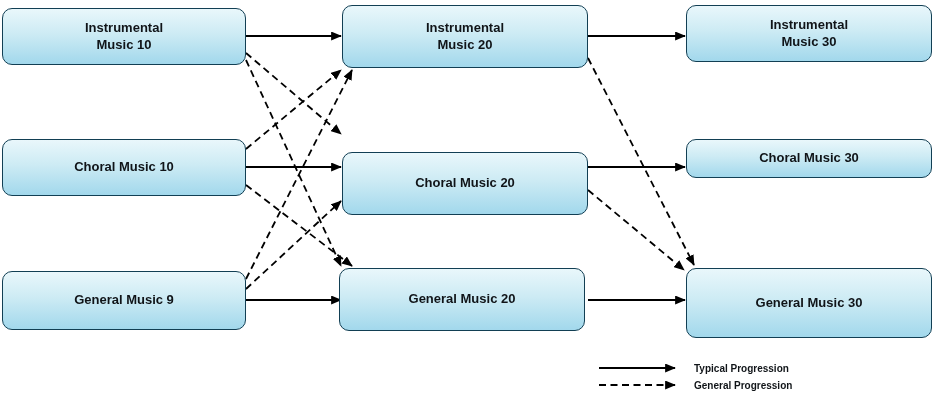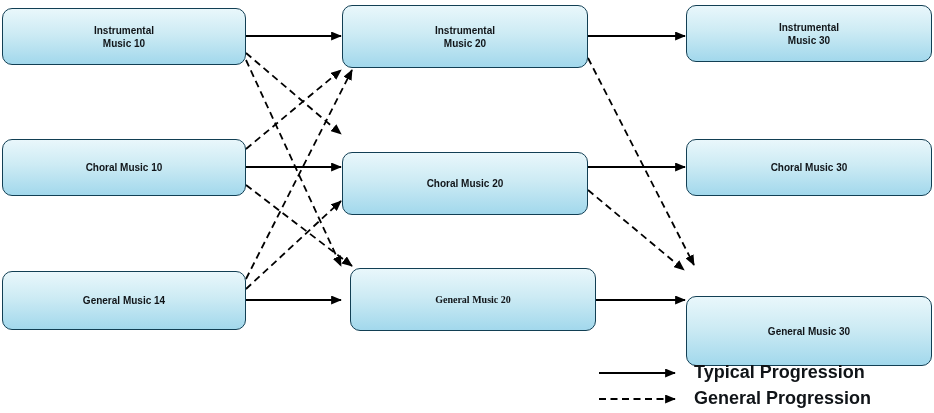--- a/index.html
+++ b/index.html
@@ -25,21 +25,21 @@
   .node{
     position:absolute;
     box-sizing:border-box;
     display:flex;align-items:center;justify-content:center;
     text-align:center;
     border:1.6px solid var(--node-border);
     border-radius:10px;
     background:linear-gradient(180deg, var(--node-fill-top) 0%, var(--node-fill-mid) 45%, var(--node-fill-bottom) 100%);
     color:var(--text);
     font-weight:700;
-    font-size:10px;
+    font-size:13px;
     line-height:1.3;
     white-space:pre-line;
     z-index:2;
   }
   .edge{stroke:var(--arrow);stroke-width:1.8;fill:none;}
   .edge-possible{stroke-dasharray:7 4.5;}
   .arrow-head{fill:var(--arrow);}
   .legend{
     position:absolute;
     left:598px;top:362px;
@@ -47,21 +47,21 @@
     display:flex;flex-direction:column;gap:5px;
   }
   .legend-row{display:flex;align-items:center;}
   .legend-arrow{display:block;flex:0 0 auto;}
   .lg-line{stroke:var(--arrow);stroke-width:1.8;}
   .lg-dashed{stroke-dasharray:7 4.5;}
   .legend-label{
     margin-left:8px;
     color:var(--text);
     font-weight:700;
-    font-size:18px;
+    font-size:10px;
     white-space:nowrap;
   }
 </style>
 </head>
 <body>
 
 <div class="stage">
 
   <svg id="edges" width="934" height="413" viewBox="0 0 934 413" xmlns="http://www.w3.org/2000/svg">
     <defs>
@@ -88,24 +88,24 @@
   </svg>
 
   <div class="node" style="left: 2px; top: 8px; width: 244px; height: 57px;"><span>Instrumental
 Music 10</span></div>
   <div class="node" style="left: 342px; top: 5px; width: 246px; height: 63px;"><span>Instrumental
 Music 20</span></div>
   <div class="node" style="left: 686px; top: 5px; width: 246px; height: 57px;"><span>Instrumental
 Music 30</span></div>
   <div class="node" style="left: 2px; top: 139px; width: 244px; height: 57px;"><span>Choral Music 10</span></div>
   <div class="node" style="left: 342px; top: 152px; width: 246px; height: 63px;"><span>Choral Music 20</span></div>
-  <div class="node" style="left: 686px; top: 139px; width: 246px; height: 57px;"><span>Choral Music 30</span></div>
-  <div class="node" style="left: 2px; top: 271px; width: 244px; height: 59px;"><span>General Music 14</span></div>
-  <div class="node" style="left: 350px; top: 268px; width: 246px; height: 63px; font-family: Liberation Serif, serif;"><span>General Music 20</span></div>
-  <div class="node" style="left: 686px; top: 268px; width: 246px; height: 70px; margin-top: 28px;"><span>General Music 30</span></div>
+  <div class="node" style="left: 686px; top: 139px; width: 246px; height: 39px;"><span>Choral Music 30</span></div>
+  <div class="node" style="left: 2px; top: 271px; width: 244px; height: 59px;"><span>General Music 9</span></div>
+  <div class="node" style="left: 339px; top: 268px; width: 246px; height: 63px;"><span>General Music 20</span></div>
+  <div class="node" style="left: 686px; top: 268px; width: 246px; height: 70px;"><span>General Music 30</span></div>
 
   <div class="legend">
     <div class="legend-row">
       <svg class="legend-arrow" width="88" height="12" viewBox="0 0 88 12" xmlns="http://www.w3.org/2000/svg">
         <line class="lg-line" x1="1" y1="6" x2="77" y2="6" marker-end="url(#arrowhead)"></line>
       </svg>
       <span class="legend-label">Typical Progression</span>
     </div>
     <div class="legend-row">
       <svg class="legend-arrow" width="88" height="12" viewBox="0 0 88 12" xmlns="http://www.w3.org/2000/svg">

